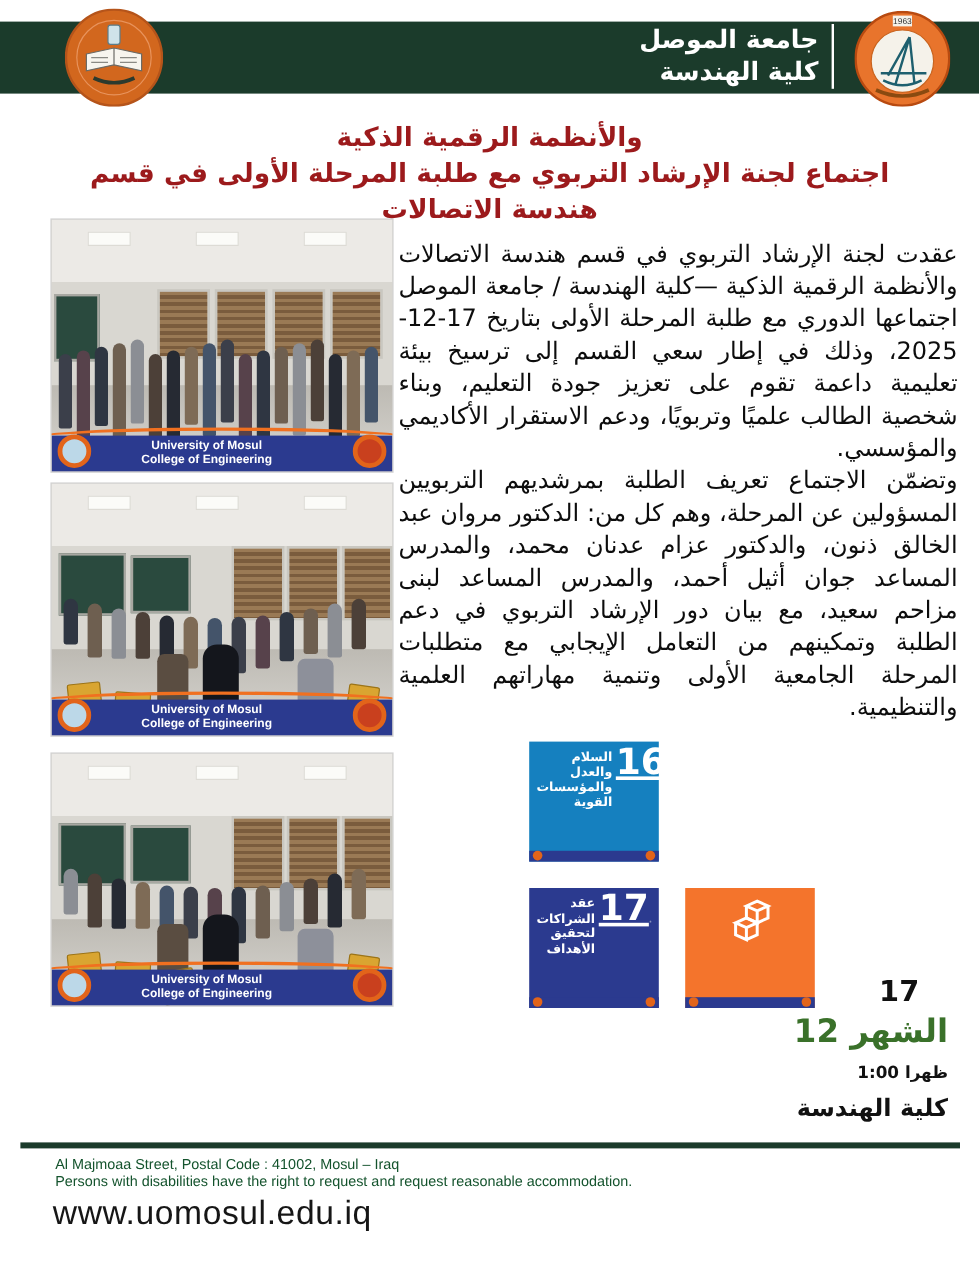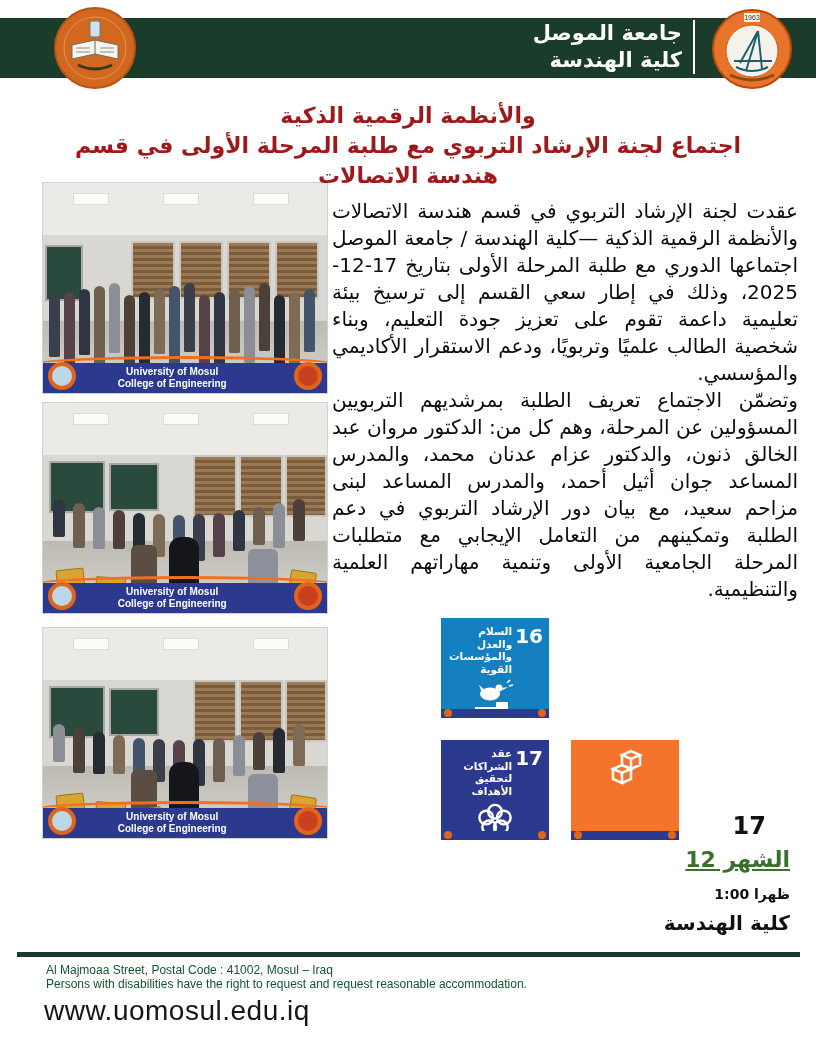--- a/index.html
+++ b/index.html
@@ -36,35 +36,35 @@
   .blogo.r{right:5px;background:#c9401e;}
   .cap{position:absolute;left:18%;bottom:3px;width:55%;text-align:center;color:#fff;
         font-size:10px;line-height:12px;font-weight:bold;z-index:6;
         font-family:"Liberation Sans",sans-serif;}
   
   .bodycol{position:absolute;left:332px;top:166px;width:466px;direction:rtl;
         text-align:justify;font-size:20px;line-height:27px;color:#0d0d0d;margin-top:32px;}
   .bodycol p{margin:0;}
   
   .tile{position:absolute;width:108px;height:100px;color:#fff;box-sizing:border-box;
-        padding:5px 6px 0 6px;display:flex;flex-direction:column;}
+        padding:5px 6px 0 6px;display:flex;}
   .tile-head{display:flex;align-items:flex-start;gap:3px;}
   .tile-label{flex:1;direction:rtl;text-align:right;font-size:10.5px;line-height:12.5px;
         font-weight:bold;padding-top:2px;}
-  .tile-num{font-size:20px;line-height:26px;font-weight:bold;}
+  .tile-num{font-size:30px;line-height:26px;font-weight:bold;text-decoration:underline;}
   .tile-icon{margin:2px auto 0 auto;}
   .tile-strip{position:absolute;left:0;bottom:0;width:100%;height:9px;background:#2b3a8f;}
   .tile-strip:before,.tile-strip:after{content:"";position:absolute;top:0;width:8px;height:8px;
         border-radius:50%;background:#e2641a;}
   .tile-strip:before{left:3px;} .tile-strip:after{right:3px;}
   
   .event{position:absolute;right:26px;top:810px;width:180px;text-align:right;
         font-weight:bold;color:#111;}
   .e-day{font-size:24px;line-height:32px;padding-right:24px;}
-  .e-month{font-size:22px;line-height:36px;direction:ltr;text-decoration:underline;}
+  .e-month{font-size:27px;line-height:36px;direction:ltr;}
   .e-time{font-size:14px;line-height:32px;direction:ltr;}
   .e-place{font-size:20px;line-height:26px;direction:rtl;}
   
   .divider{position:absolute;left:17px;top:952px;width:783px;height:5px;background:#1b3b2b;}
   .f-small{position:absolute;left:46px;color:#14532d;font-size:12px;line-height:14px;
         font-family:"Liberation Sans",sans-serif;}
   .f-web{position:absolute;left:44px;top:995px;color:#161616;font-size:28px;
         font-family:"Liberation Sans",sans-serif;letter-spacing:.5px;}
 </style>
 </head>

